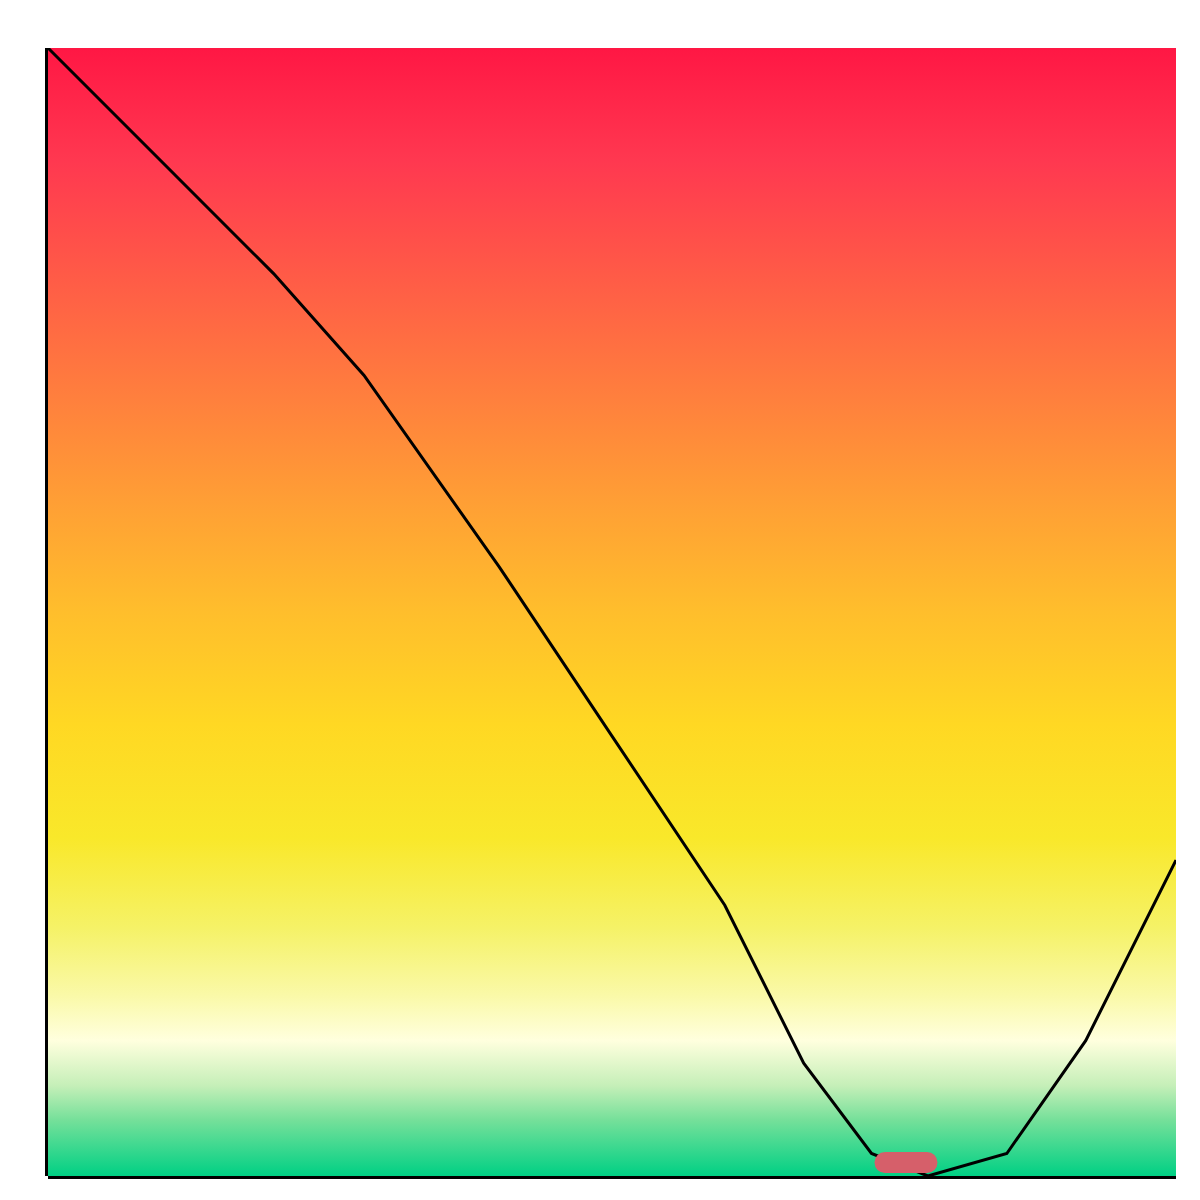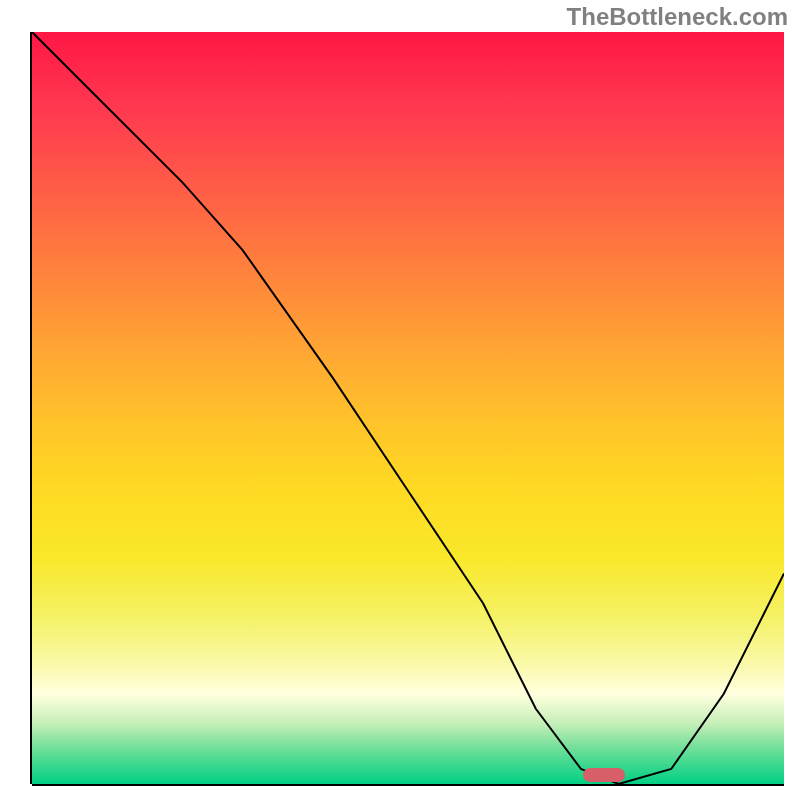--- a/index.html
+++ b/index.html
@@ -80,21 +80,20 @@
     width: 42px;
     height: 14px;
     border-radius: 7px;
     background: #d65f6a;
   }
 </style>
 </head>
 <body>
 
 <div class="chart-container">
-  <div class="watermark">TheBottleneck.com</div>
 
   <div class="plot-area">
     <div class="gradient-bg"></div>
 
     <svg class="curve" viewBox="0 0 752 752" preserveAspectRatio="none">
       <path id="curve-path" d="M0.0 0.0 L75.2 75.2 L150.4 150.4 L210.6 218.1 L300.8 345.9 L376.0 458.7 L451.2 571.5 L503.8 676.8 L549.0 737.0 L586.6 752.0 L639.2 737.0 L691.8 661.8 L752.0 541.4" stroke="#000" stroke-width="2" fill="none"></path>
     </svg>
 
     <div class="marker" id="opt-marker" style="left: 550.52px; top: 736px;"></div>
   </div>

